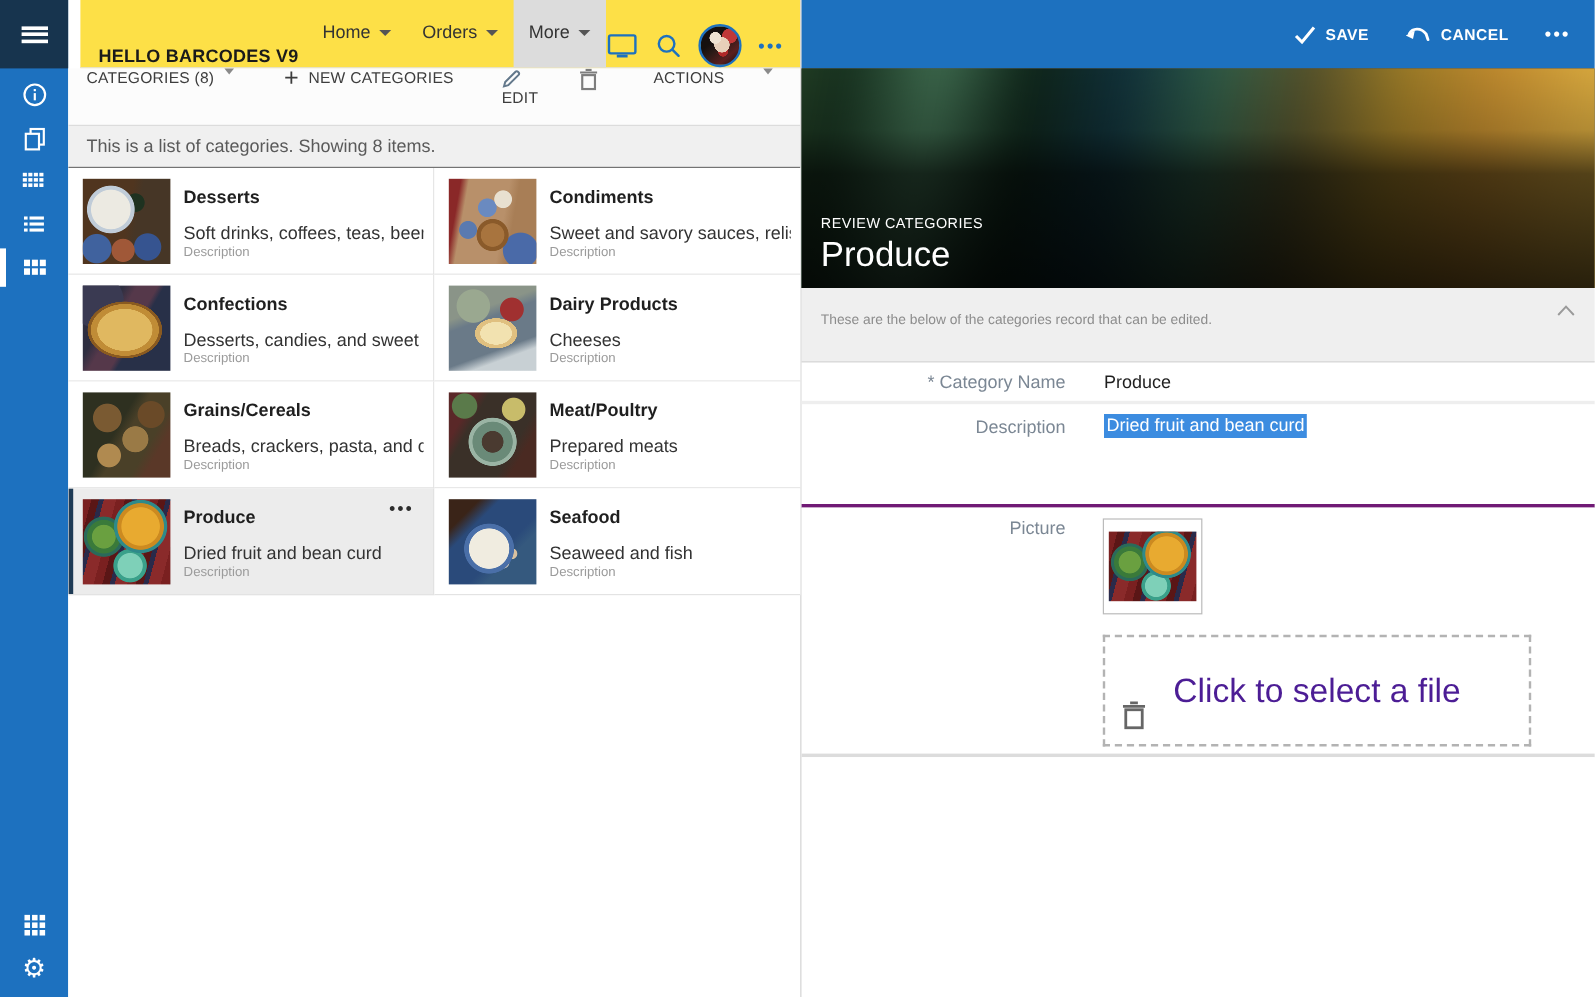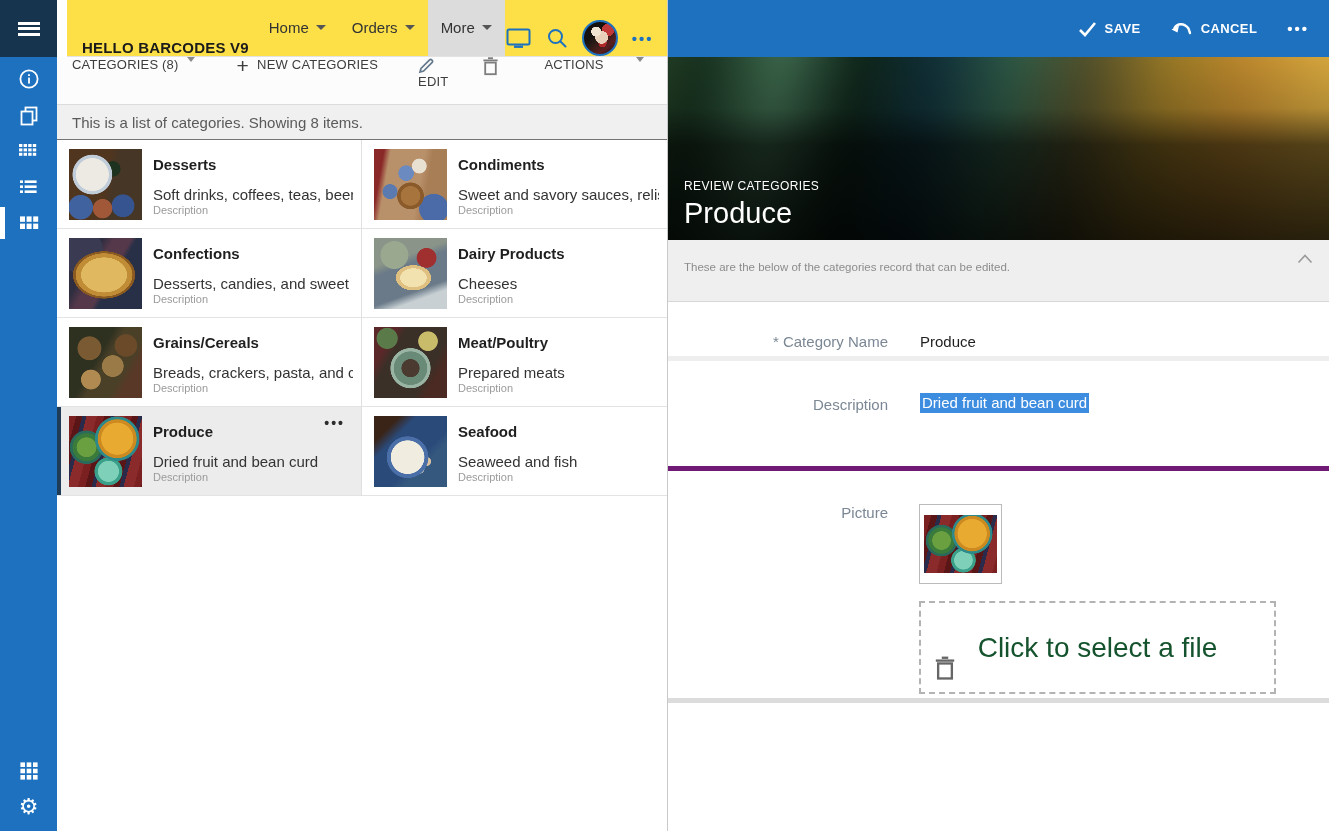--- a/index.html
+++ b/index.html
@@ -121,32 +121,32 @@
   .hero-text { position:absolute; left:16px; right:14px; bottom:10px; color:#fff; }
   .hero-kicker { font-size:12px; letter-spacing:.4px; }
   .hero-title { font-size:29px; font-weight:400; margin-top:4px; }
   .hero-desc { font-size:15px; font-weight:bold; margin-top:6px; line-height:1.45; max-width:645px; }
 
   .section-head { position:relative; height:62px; flex:none; background:#efefef; border-bottom:1px solid #d6d6d6; padding:12px 16px 0 16px; }
   .section-title { font-size:15px; color:#3f3f3f; letter-spacing:.4px; }
   .section-sub { font-size:11.5px; color:#8c8c8c; margin-top:9px; }
   .section-chevron { position:absolute; right:16px; top:14px; cursor:pointer; }
 
-  .frow { display:flex; border-bottom:5px solid #701a75; background:#fff;margin-top:24px; }
+  .frow { display:flex; border-bottom:3px solid #701a75; background:#fff; }
   .frow.name-row { height:35px; align-items:center; border-bottom-color:#eee; }
   .frow.desc-row { height:86px; padding-top:9px; }
   .frow.pic-row { height:208px; padding-top:9px; border-bottom-color:#dcdcdc; }
   .flabel { width:220px; flex:none; text-align:right; font-size:15px; color:#7b8794; }
   .fvalue { margin-left:32px; font-size:15px; color:#1f1f1f; }
   .desc-row .flabel { padding-top:2px; }
   .hl { background:#3c8ce0; color:#fff; padding:1px 2px 2px 2px; }
   .pic-box { width:83px; height:80px; border:1px solid #bbb; background:#fff; display:flex; align-items:center; justify-content:center; }
   .pic-box .photo { width:73px; height:58px; margin:0; }
   .dropzone { position:relative; margin:17px 0 0 252px; width:357px; height:93px; border:2px dashed #b3b3b3; display:flex; align-items:center; justify-content:center; cursor:pointer; }
-  .dropzone-label { font-size:28px; color:#14532d; white-space:nowrap; }
+  .dropzone-label { font-size:28px; color:#4c1d95; white-space:nowrap; }
   .dropzone-trash { position:absolute; left:13px; bottom:11px; cursor:pointer; }
   .right-empty { flex:1; background:#fff; }
 </style>
 </head>
 <body>
 
 <div class="app">
 
   <aside class="rail">
     <div class="rail-burger">

